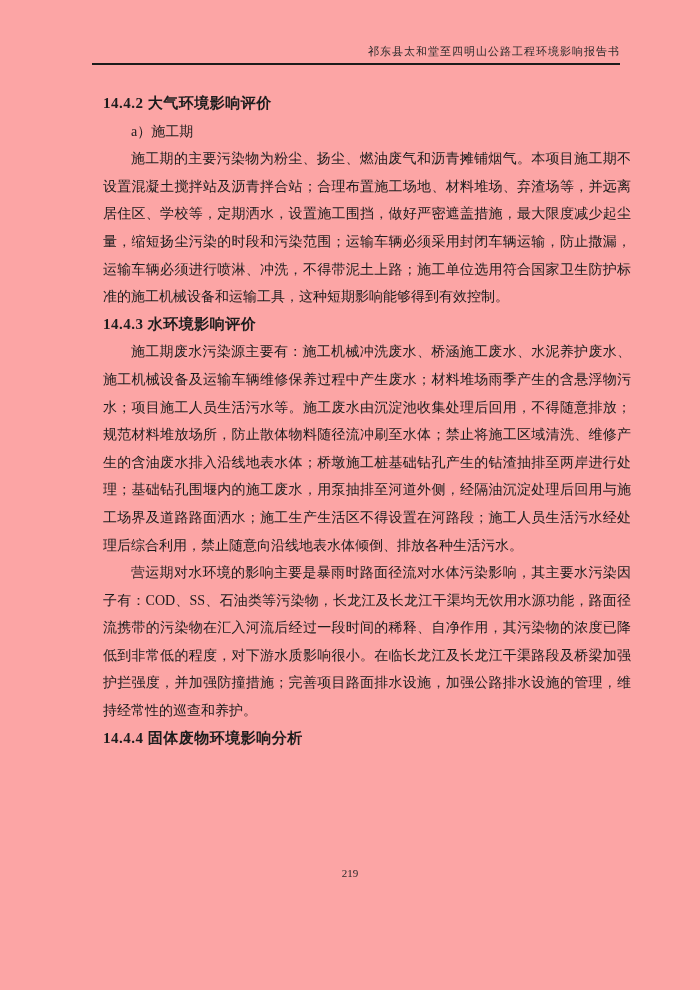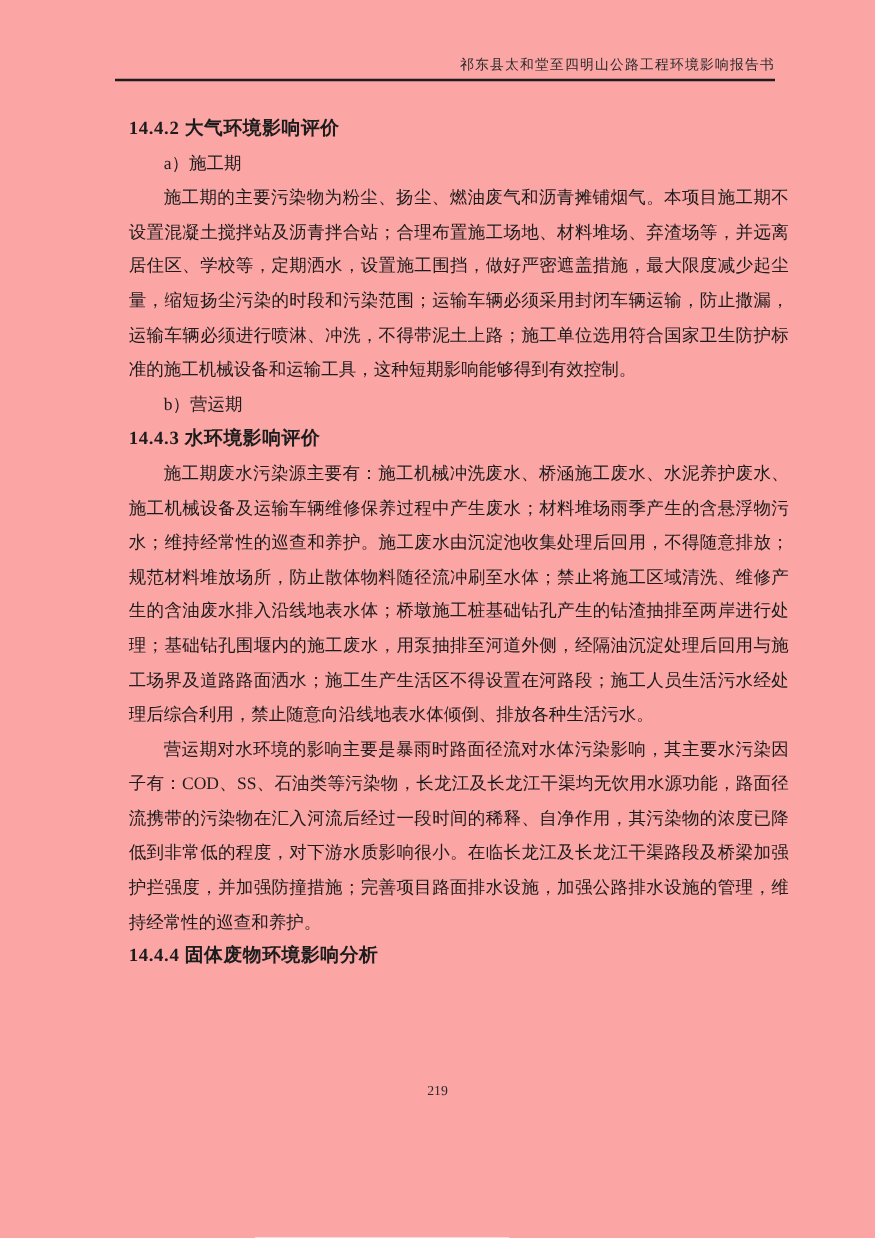--- a/index.html
+++ b/index.html
@@ -81,26 +81,25 @@
   <div class="header-rule"></div>
 
   <div class="doc-body">
 
     <div class="sec-heading">14.4.2 大气环境影响评价</div>
 
     <div class="sub-label">a）施工期</div>
 
     <p class="para">施工期的主要污染物为粉尘、扬尘、燃油废气和沥青摊铺烟气。本项目施工期不设置混凝土搅拌站及沥青拌合站；合理布置施工场地、材料堆场、弃渣场等，并远离居住区、学校等，定期洒水，设置施工围挡，做好严密遮盖措施，最大限度减少起尘量，缩短扬尘污染的时段和污染范围；运输车辆必须采用封闭车辆运输，防止撒漏，运输车辆必须进行喷淋、冲洗，不得带泥土上路；施工单位选用符合国家卫生防护标准的施工机械设备和运输工具，这种短期影响能够得到有效控制。</p>
 
-    <div class="sub-label">b）营运期</div>
 
 
     <div class="sec-heading">14.4.3 水环境影响评价</div>
 
-    <p class="para">施工期废水污染源主要有：施工机械冲洗废水、桥涵施工废水、水泥养护废水、施工机械设备及运输车辆维修保养过程中产生废水；材料堆场雨季产生的含悬浮物污水；维持经常性的巡查和养护。施工废水由沉淀池收集处理后回用，不得随意排放；规范材料堆放场所，防止散体物料随径流冲刷至水体；禁止将施工区域清洗、维修产生的含油废水排入沿线地表水体；桥墩施工桩基础钻孔产生的钻渣抽排至两岸进行处理；基础钻孔围堰内的施工废水，用泵抽排至河道外侧，经隔油沉淀处理后回用与施工场界及道路路面洒水；施工生产生活区不得设置在河路段；施工人员生活污水经处理后综合利用，禁止随意向沿线地表水体倾倒、排放各种生活污水。</p>
+    <p class="para">施工期废水污染源主要有：施工机械冲洗废水、桥涵施工废水、水泥养护废水、施工机械设备及运输车辆维修保养过程中产生废水；材料堆场雨季产生的含悬浮物污水；项目施工人员生活污水等。施工废水由沉淀池收集处理后回用，不得随意排放；规范材料堆放场所，防止散体物料随径流冲刷至水体；禁止将施工区域清洗、维修产生的含油废水排入沿线地表水体；桥墩施工桩基础钻孔产生的钻渣抽排至两岸进行处理；基础钻孔围堰内的施工废水，用泵抽排至河道外侧，经隔油沉淀处理后回用与施工场界及道路路面洒水；施工生产生活区不得设置在河路段；施工人员生活污水经处理后综合利用，禁止随意向沿线地表水体倾倒、排放各种生活污水。</p>
 
     <p class="para">营运期对水环境的影响主要是暴雨时路面径流对水体污染影响，其主要水污染因子有：COD、SS、石油类等污染物，长龙江及长龙江干渠均无饮用水源功能，路面径流携带的污染物在汇入河流后经过一段时间的稀释、自净作用，其污染物的浓度已降低到非常低的程度，对下游水质影响很小。在临长龙江及长龙江干渠路段及桥梁加强护拦强度，并加强防撞措施；完善项目路面排水设施，加强公路排水设施的管理，维持经常性的巡查和养护。</p>
 
     <div class="sec-heading">14.4.4 固体废物环境影响分析</div>
 
   </div>
 
   <div class="page-footer">219</div>
 
 </div>

